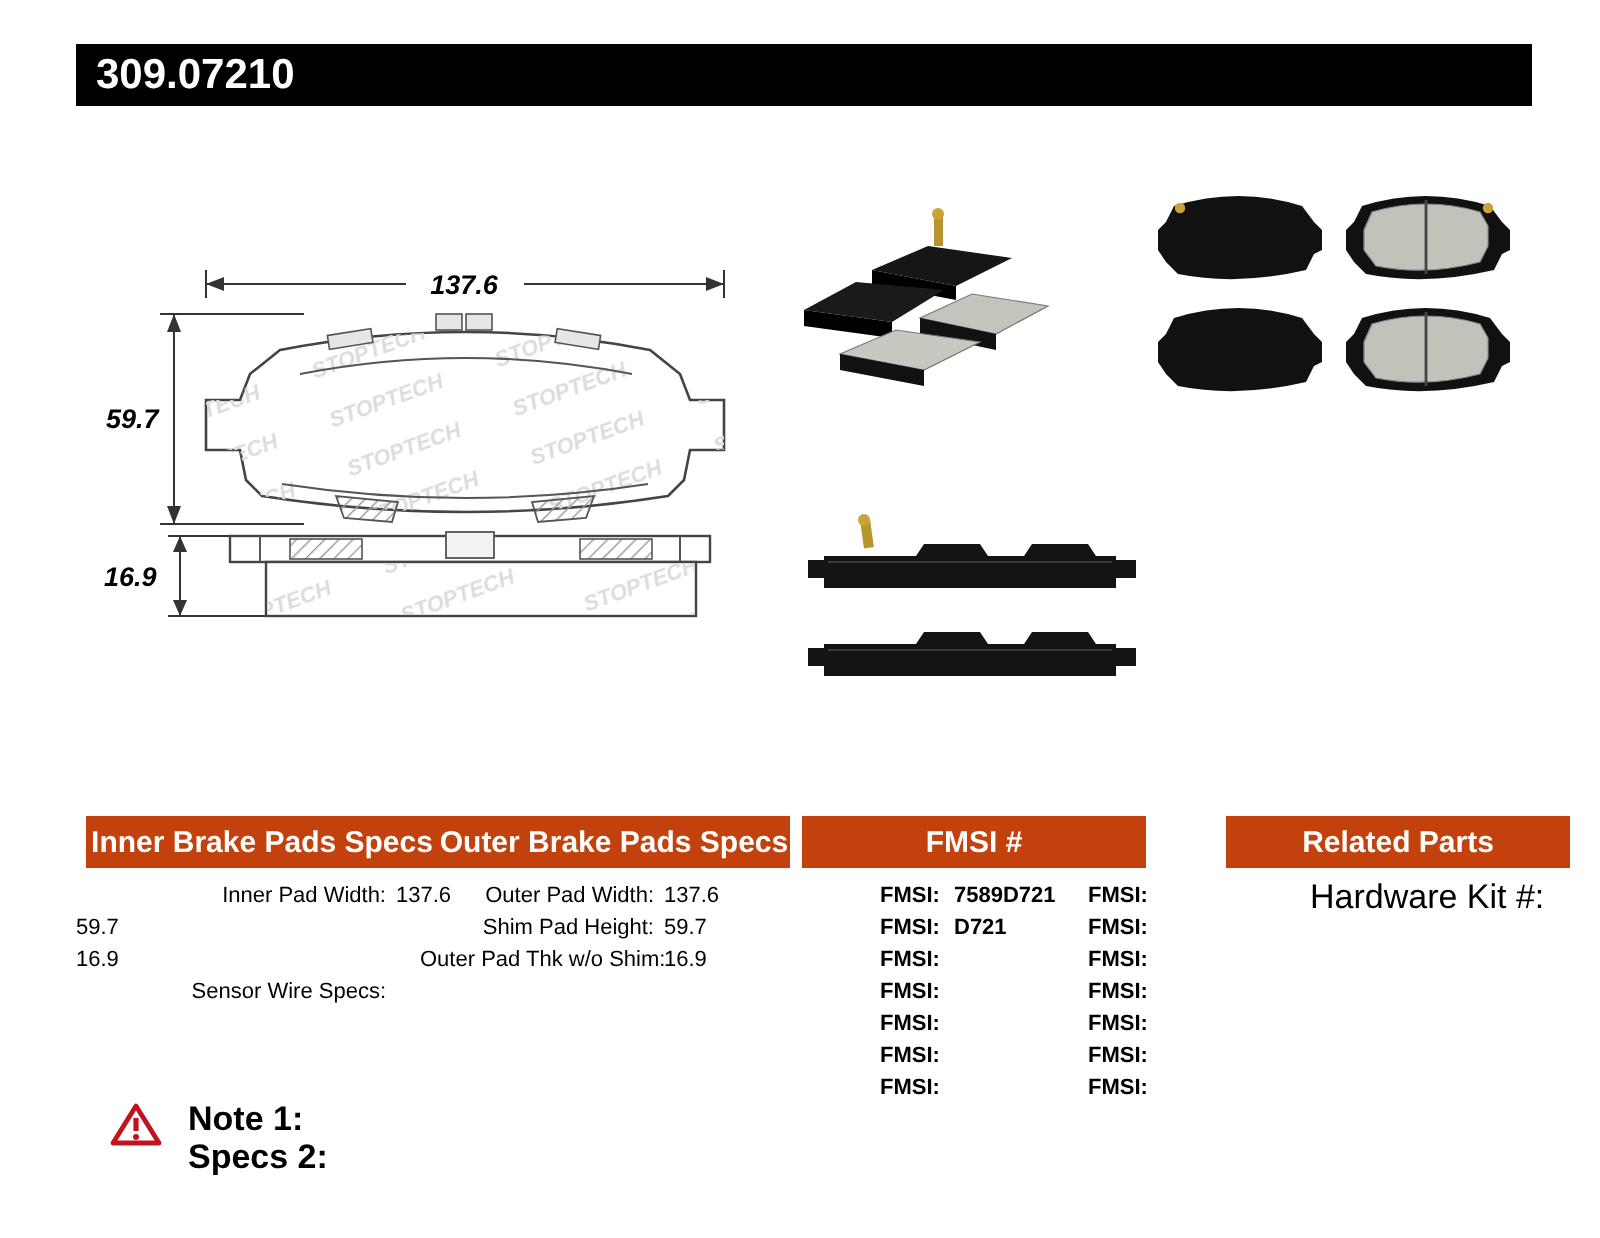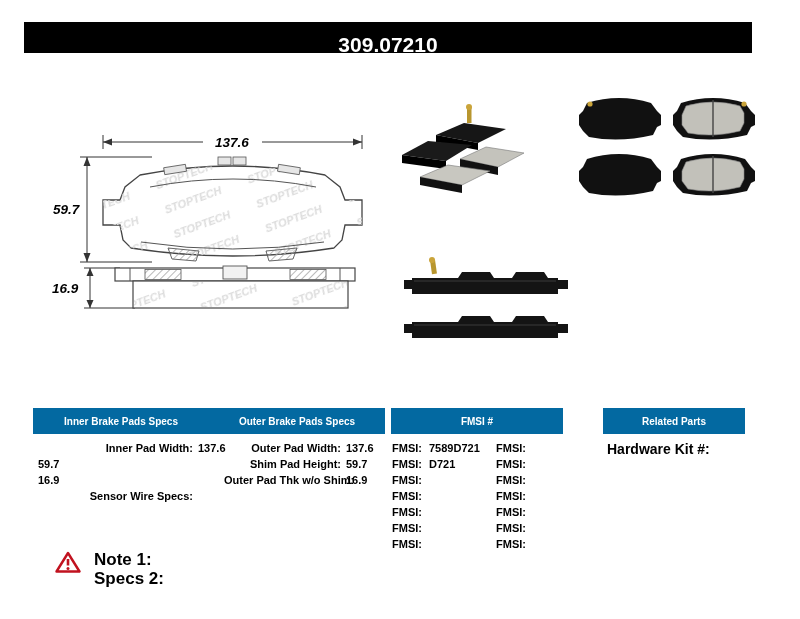--- a/index.html
+++ b/index.html
@@ -1,60 +1,59 @@
 <!DOCTYPE html>
 <html><head>
 <meta charset="utf-8">
 <style>
   html,body{margin:0;padding:0;background:#fff;}
   .page{position:relative;width:800px;height:619px;background:#fff;overflow:hidden;
         font-family:"Liberation Sans",sans-serif;color:#000;}
 
   
-  .header-bar{position:absolute;left:24px;top:22px;width:728px;height:31px;background:#000;
+  .header-bar{position:absolute;left:38px;top:22px;width:728px;height:31px;background:#000;
               color:#fff;display:flex;justify-content:space-between;align-items:center;
-              padding:11px 10px;box-sizing:border-box;font-weight:bold;font-size:21px;flex-direction:column;}
+              padding:11px 10px;box-sizing:border-box;font-weight:bold;font-size:21px;}
 
   
   .abs{position:absolute;}
 
   
-  .section-bar{position:absolute;top:408px;height:26px;background:#0369a1;color:#fff;
-               font-weight:bold;font-size:10px;display:flex;align-items:center;
-               justify-content:center;box-sizing:border-box;}
+  .section-bar{position:absolute;top:408px;height:26px;background:#c2410c;color:#fff;
+               font-weight:bold;font-size:15px;display:flex;align-items:center;
+               justify-content:center;box-sizing:border-box;margin-left:10px;}
   .section-bar.split{justify-content:space-between;}
   .section-bar.split span{flex:1;text-align:center;}
 
   
-  .spec-col{position:absolute;top:440px;font-size:11px;font-weight:bold;line-height:16px;}
+  .spec-col{position:absolute;top:440px;font-size:11px;font-weight:normal;line-height:16px;}
   .srow{display:flex;white-space:nowrap;}
   .slabel{display:inline-block;text-align:right;}
   .inner-col .slabel{width:160px;}
-  .outer-col .slabel{width:117px;margin-left:14px;}
+  .outer-col .slabel{width:117px;}
   .svalue{margin-left:5px;}
 
   .fmsi-col{position:absolute;top:440px;font-size:11px;font-weight:bold;line-height:16px;}
-  .frow{display:flex;white-space:nowrap;}
+  .frow{display:flex;white-space:nowrap;margin-left:48px;}
   .flabel{display:inline-block;width:31px;}
   .fvalue{margin-left:6px;}
 
-  .related-col{position:absolute;top:441px;font-size:14px;font-weight:bold;line-height:16px;}
+  .related-col{position:absolute;top:441px;font-size:17px;font-weight:normal;line-height:16px;}
 
   
   .notes{position:absolute;left:94px;top:550px;font-size:17px;font-weight:bold;line-height:19px;}
   .warn{position:absolute;left:55px;top:551px;}
 </style>
 </head>
 <body>
 
 <div class="page">
 
   <div class="header-bar">
     <span>309.07210</span>
-    <span>Brake Pad</span>
   </div>
 
   <svg class="abs" style="left:40px;top:130px;" width="360" height="190" viewBox="0 0 360 190">
     <defs>
       <pattern id="wm" width="88" height="26" patternUnits="userSpaceOnUse" patternTransform="rotate(-20)">
         <text x="2" y="18" font-size="11" font-weight="bold" font-style="italic" fill="#dcdcdc">STOPTECH</text>
       </pattern>
       <pattern id="hatch" width="5" height="5" patternUnits="userSpaceOnUse" patternTransform="rotate(45)">
         <line x1="0" y1="0" x2="0" y2="5" stroke="#9a9a9a" stroke-width="1.4"></line>
       </pattern>
@@ -176,21 +175,21 @@
     </g>
   </svg>
 
   <div class="section-bar split" style="left:33px;width:352px;">
     <span>Inner Brake Pads Specs</span>
     <span>Outer Brake Pads Specs</span>
   </div>
   <div class="section-bar" style="left:391px;width:172px;">
     <span>FMSI #</span>
   </div>
-  <div class="section-bar" style="left:603px;width:142px;">
+  <div class="section-bar" style="left:603px;width:172px;">
     <span>Related Parts</span>
   </div>
 
   <div class="spec-col inner-col" style="left:33px;">
     <div class="srow">
         <span class="slabel">Inner Pad Width:</span>
         <span class="svalue">137.6</span>
       </div>
     <div class="srow">
         <span class="svalue">59.7</span>

